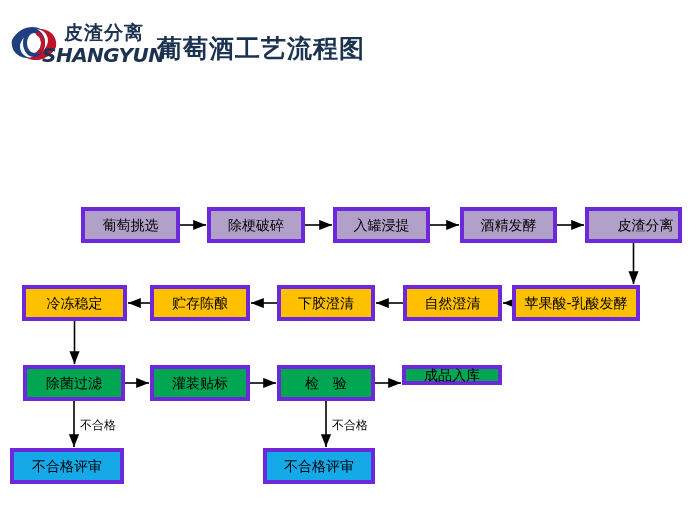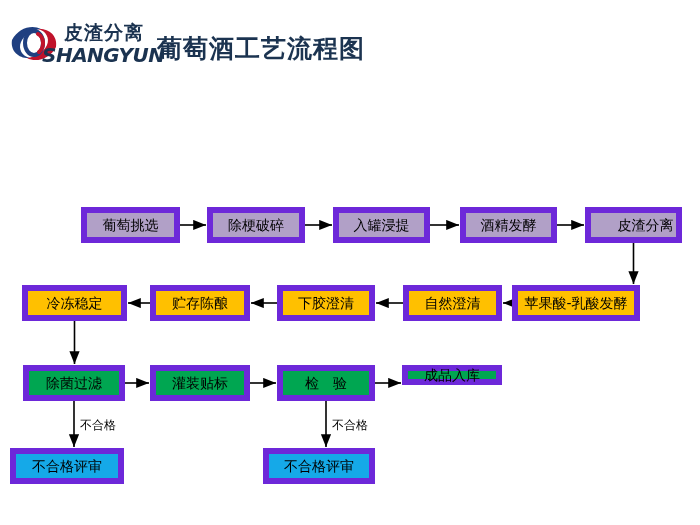--- a/index.html
+++ b/index.html
@@ -80,21 +80,21 @@
   .canvas {
     position: absolute;
     left: 0;
     top: 0;
     width: 700px;
     height: 525px;
   }
   .node {
     position: absolute;
     box-sizing: border-box;
-    border: 6px solid #6d28d9;
+    border: 4px solid #6d28d9;
     display: flex;
     align-items: center;
     justify-content: center;
     font-size: 14px;
     color: #000000;
     line-height: 1;
     white-space: nowrap;
   }
 
   .edge-label {

